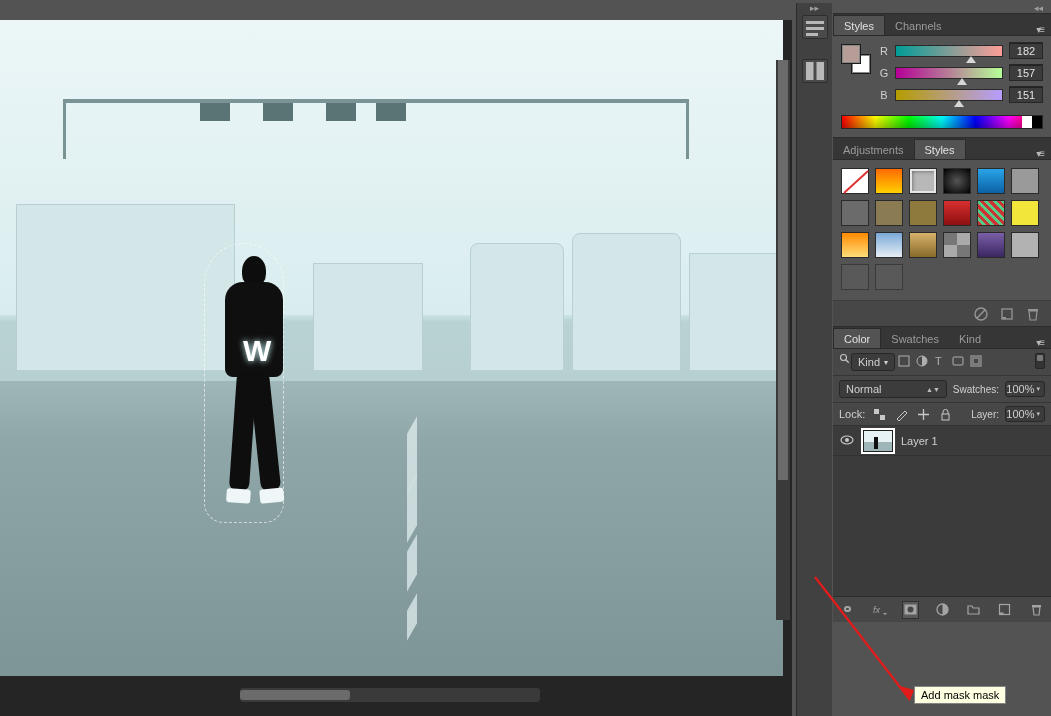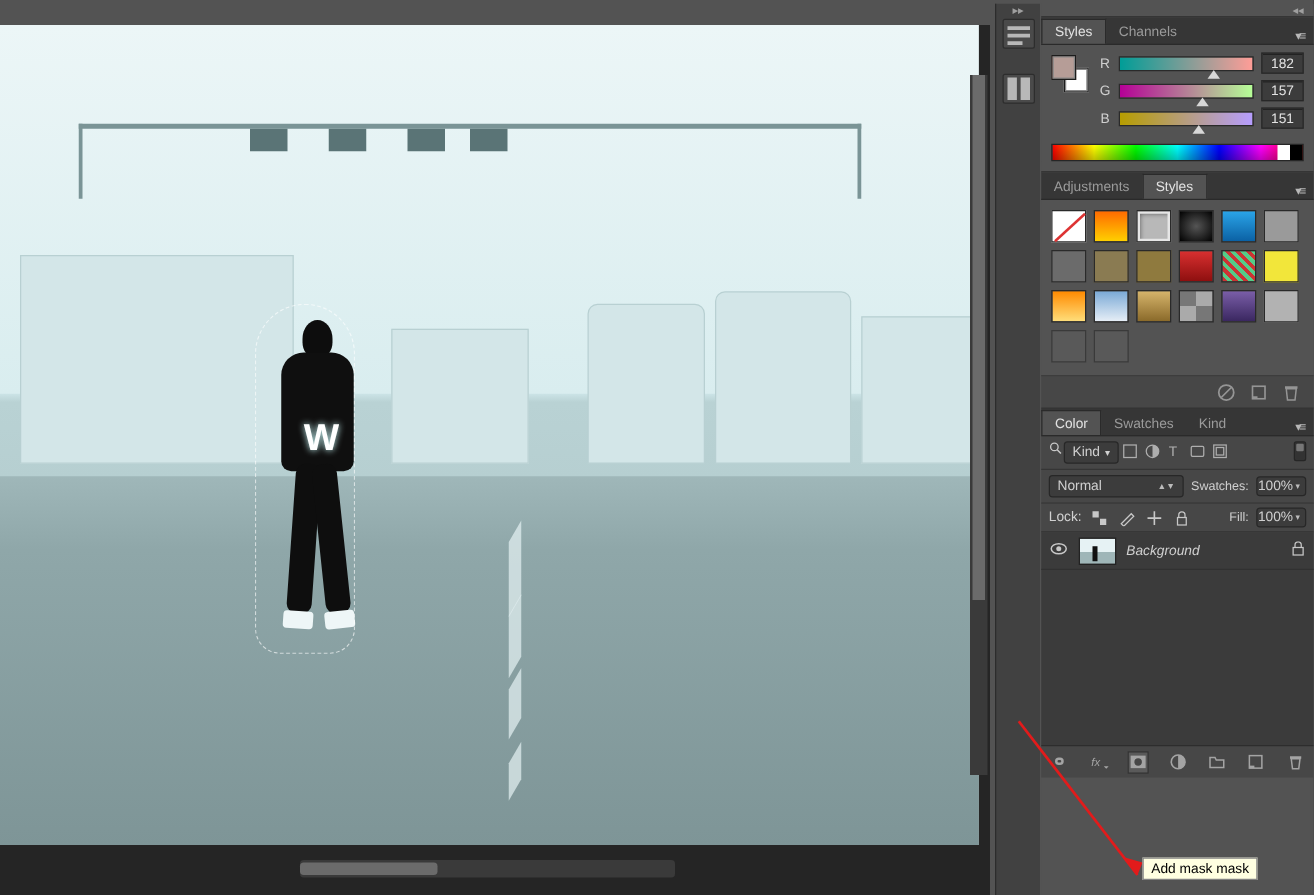--- a/index.html
+++ b/index.html
@@ -347,39 +347,36 @@
           <svg viewBox="0 0 13 13">
             <path d="M6.5 1v11M1 6.5h11" stroke="#c8c8c8" stroke-width="1.3"></path>
           </svg>
         </div>
       <div class="lock-ic">
           <svg viewBox="0 0 13 13">
             <rect x="3" y="6" width="7" height="6" fill="none" stroke="#c8c8c8"></rect>
             <path d="M4 6V4a2.5 2.5 0 015 0v2" fill="none" stroke="#c8c8c8"></path>
           </svg>
         </div>
-      <span style="margin-left:auto" class="opac-lab">Fill:</span>
+      <span style="margin-left:auto" class="opac-lab">Layer:</span>
       <div class="opac-val">
         <span>100%</span>
         <span class="caret-sm">▾</span>
       </div>
     </div>
 
     <div class="layer-list" id="layer-list">
-        <div class="layer bg">
+        <div class="layer sel">
           <div class="eye"><svg width="14" height="10" viewBox="0 0 14 10">
               <ellipse cx="7" cy="5" rx="6" ry="4" fill="none" stroke="#c8c8c8" stroke-width="1.2"></ellipse>
               <circle cx="7" cy="5" r="2" fill="#c8c8c8"></circle>
             </svg></div>
           <div class="thumb"></div>
-          <div class="lname">Background</div>
-          <div class="locked"><svg width="11" height="12" viewBox="0 0 11 12">
-              <rect x="1.5" y="5" width="8" height="6" fill="none" stroke="#c8c8c8"></rect>
-              <path d="M3 5V3a2.5 2.5 0 015 0v2" fill="none" stroke="#c8c8c8"></path>
-            </svg></div>
+          <div class="lname">Layer 1</div>
+          <div class="locked"></div>
         </div>
       </div>
 
     <div class="layer-footer">
       <div class="lf-ic">
           <svg viewBox="0 0 15 15">
             <path d="M4 7a3 3 0 013-3h1v2H7a1 1 0 000 2h1v2H7a3 3 0 01-3-3zm7 0a3 3 0 01-3 3H7V8h1a1 1 0 000-2H7V4h1a3 3 0 013 3z"></path>
           </svg>
         </div>
       <div class="lf-ic">

